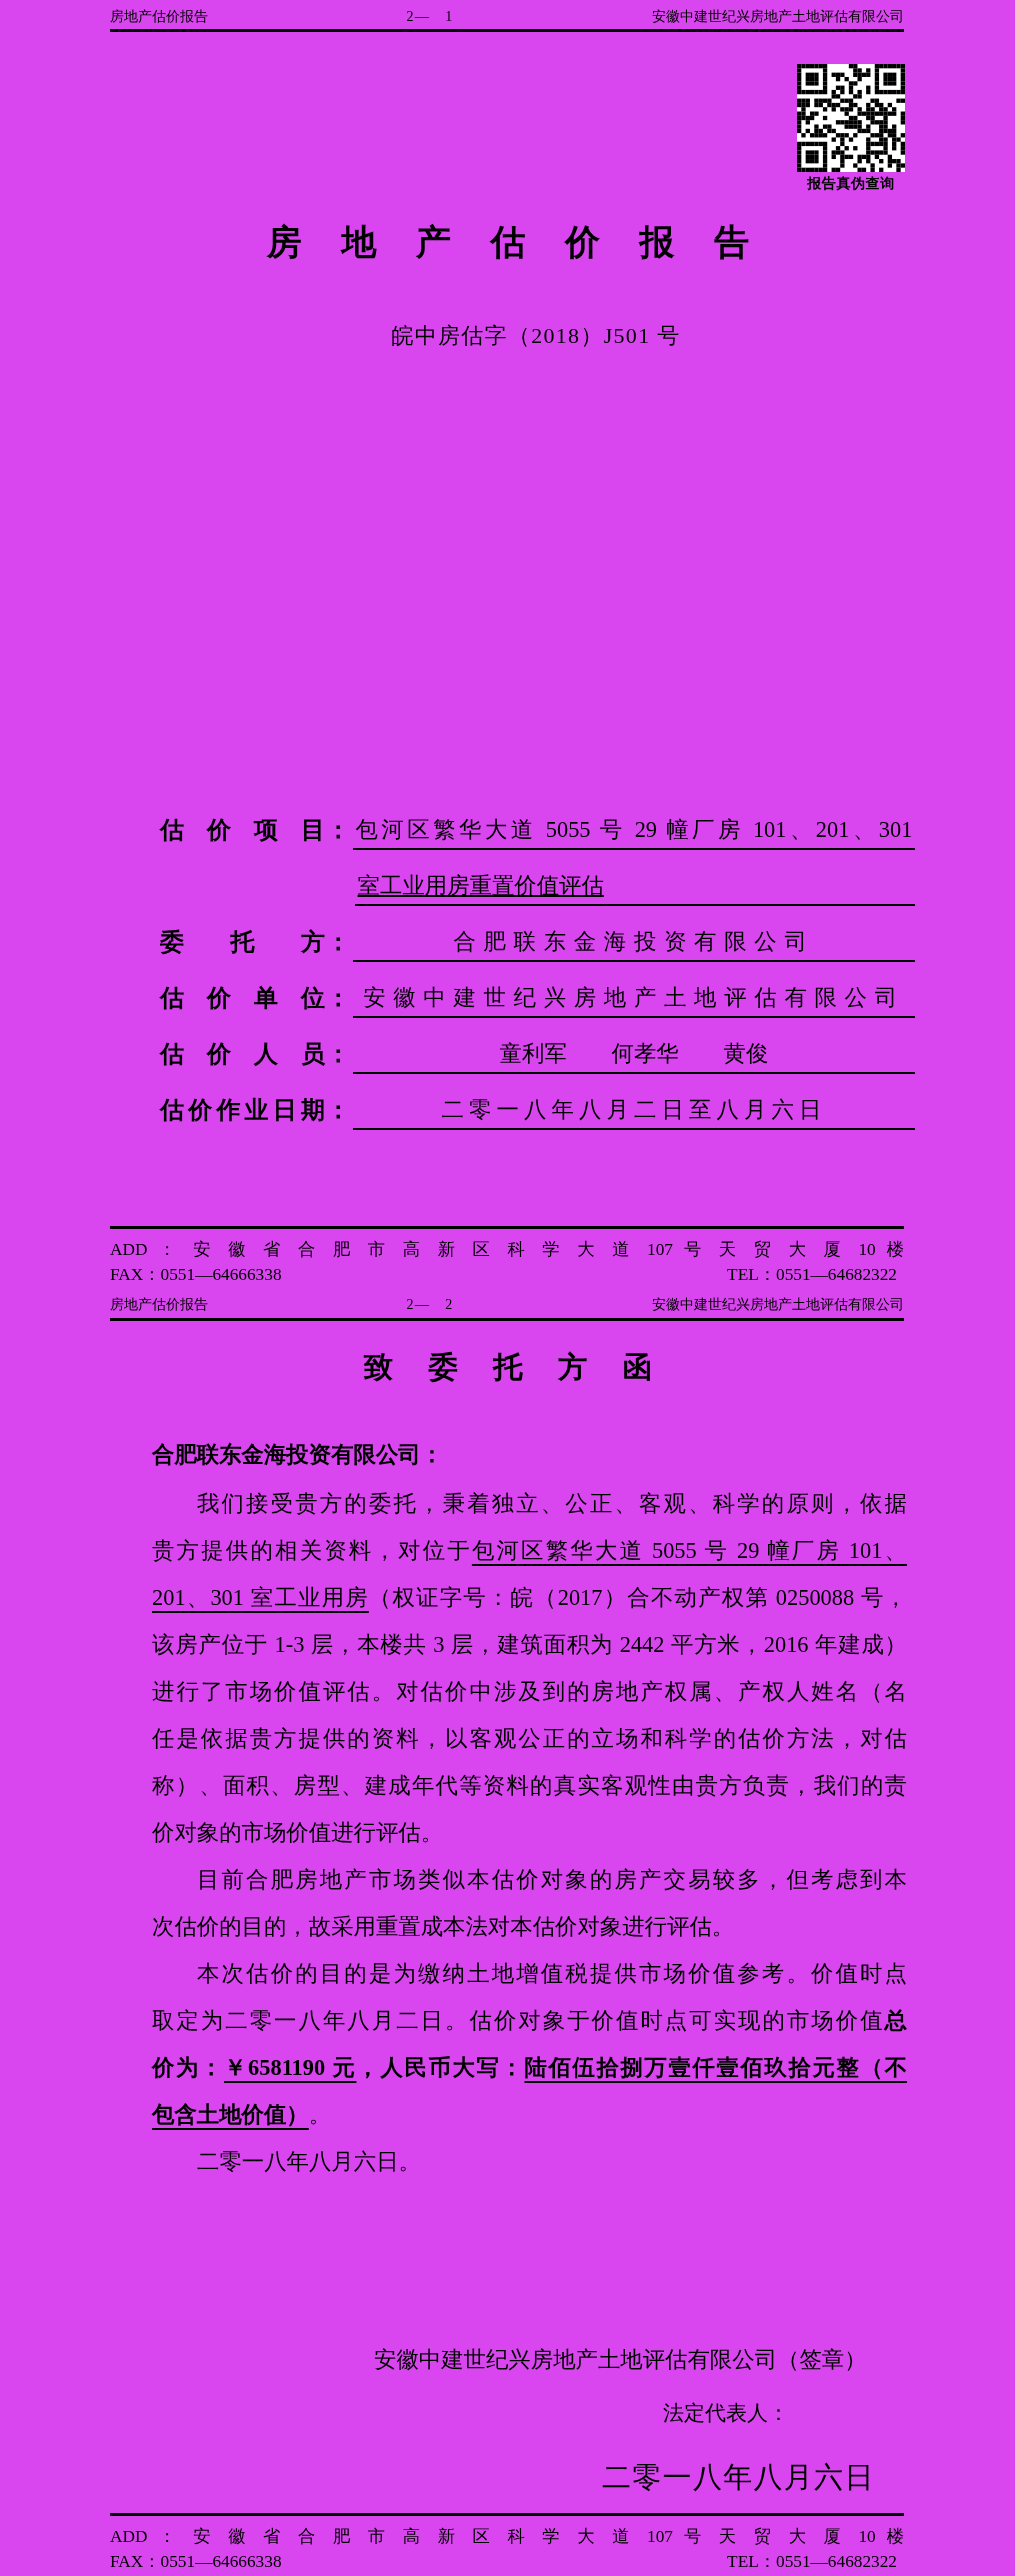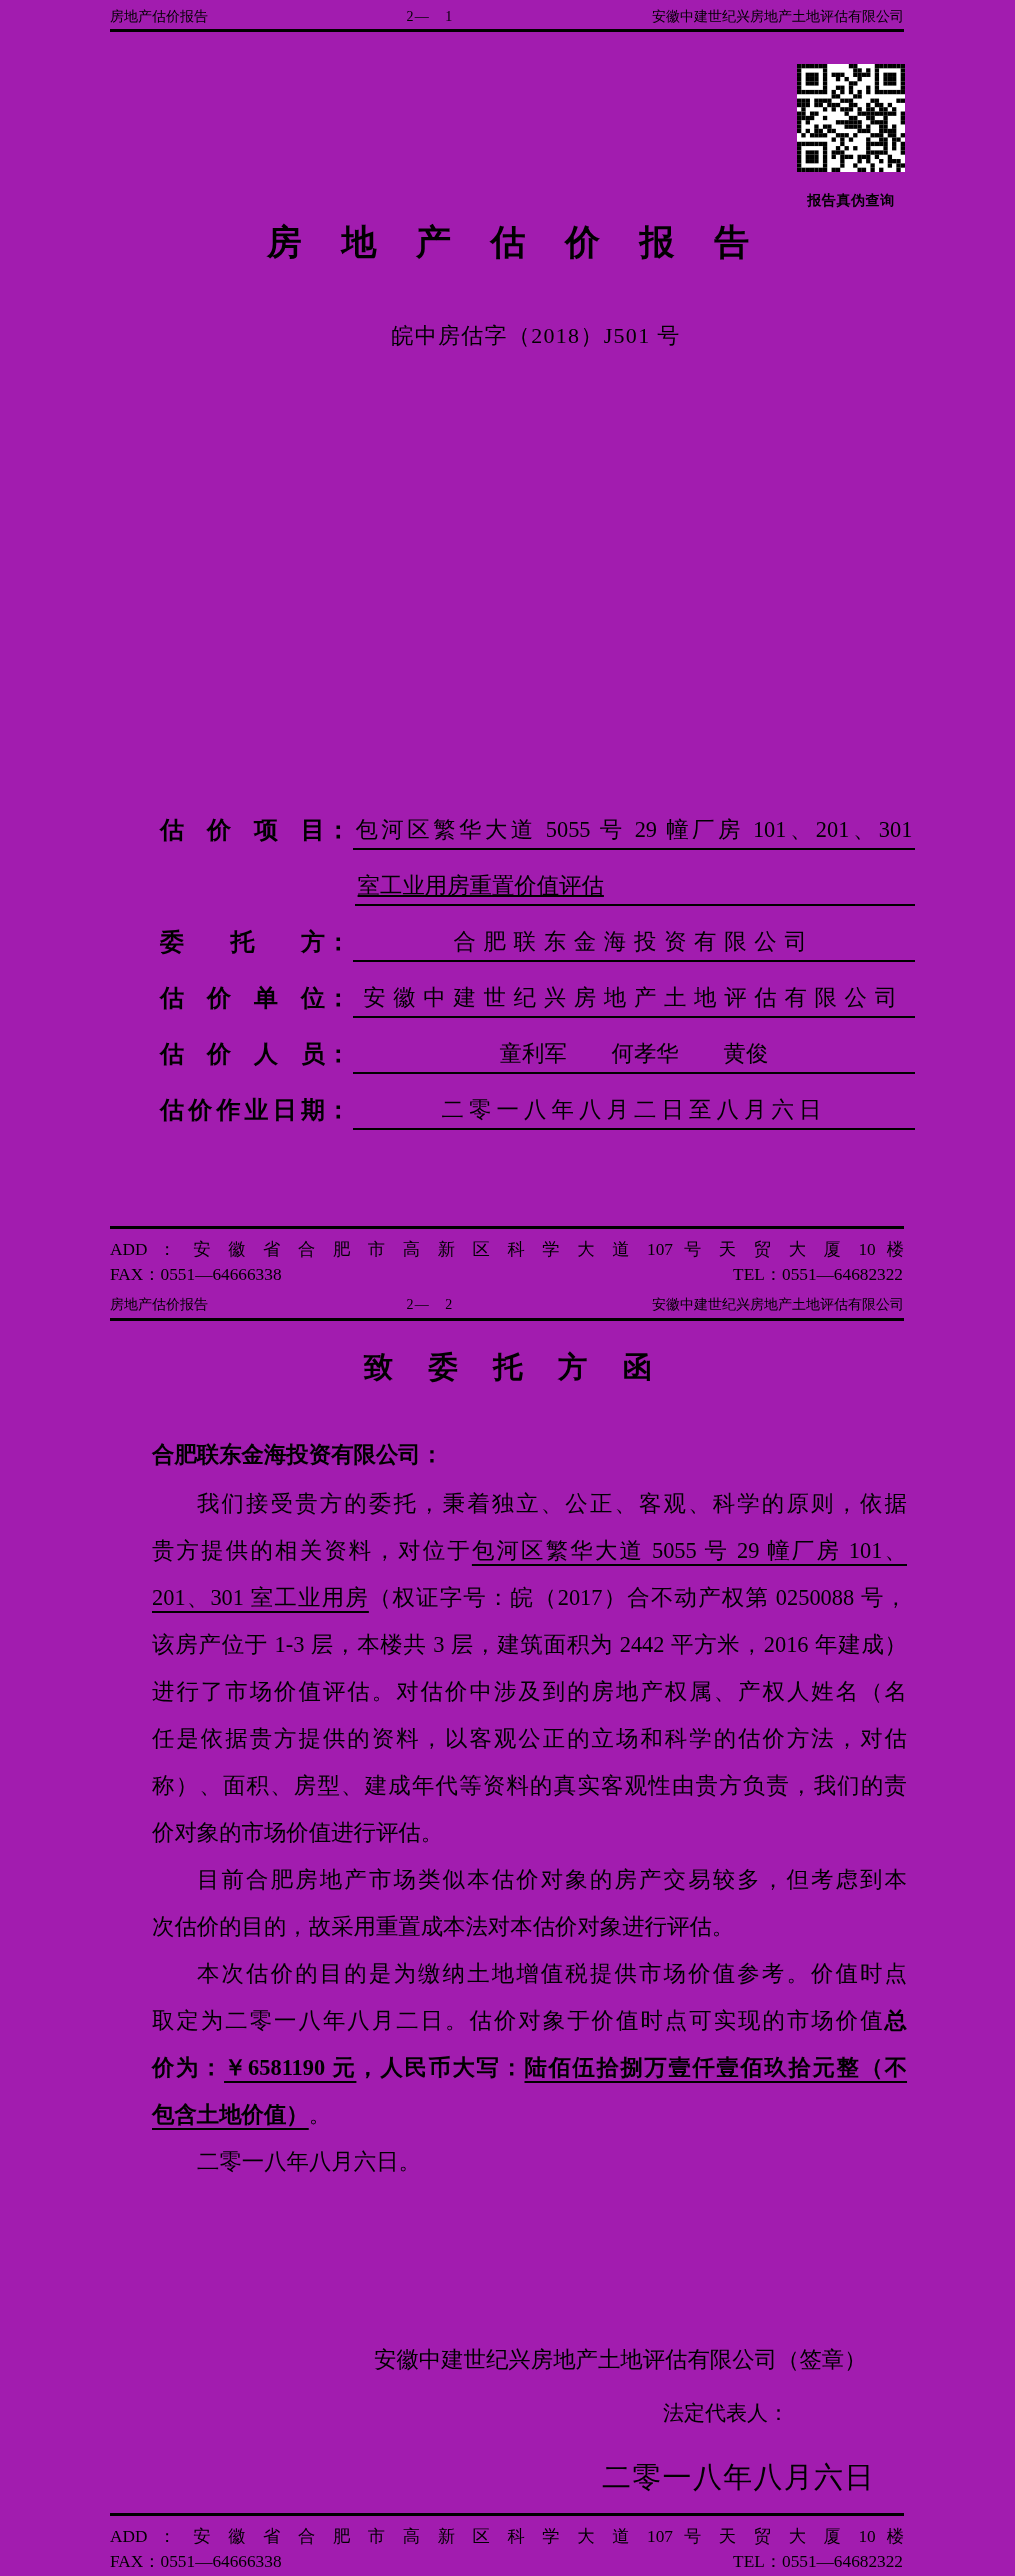--- a/index.html
+++ b/index.html
@@ -1,20 +1,20 @@
 <!DOCTYPE html>
 <html style="font-size:10.2px"><head>
 <meta charset="utf-8">
 <style>
   html,body{margin:0;padding:0;background:#ffffff;}
   .page{
     position:relative;
     width:1016px;
     height:2576px;
-    background:#a21caf;
+    background:#d946ef;
     color:#000;
     font-family:"Liberation Serif","DejaVu Serif",serif;
     overflow:hidden;
   }
   
   .run-header{
     position:absolute;left:110px;width:794px;
     border-bottom:3.2px solid #000;
     padding-bottom:3.8px;
     display:flex;justify-content:space-between;align-items:baseline;
@@ -23,24 +23,24 @@
   .run-header .hd-center{letter-spacing:1.3px;}
   
   .run-footer{
     position:absolute;left:110px;width:794px;
     border-top:3.2px solid #000;
     padding-top:7.7px;
     font-size:17.3px;
   }
   .footer-add{text-align:justify;text-align-last:justify;line-height:25.6px;}
   .footer-row{display:flex;justify-content:space-between;line-height:25.6px;}
-  .footer-row .tel{margin-right:1px;}
+  .footer-row .tel{margin-right:7px;}
   
   .qr-block{position:absolute;top:64px;right:111px;width:108px;text-align:center;}
-  .qr-label{font-size:14px;font-weight:bold;margin-top:18px;letter-spacing:0.6px;}
+  .qr-label{font-size:14px;font-weight:bold;margin-top:1px;letter-spacing:0.6px;}
   
   .doc-title{
     position:absolute;top:211px;left:0;width:100%;
     text-align:center;font-size:35px;font-weight:bold;
     letter-spacing:15.4px;text-indent:15.4px;line-height:64px;
   }
   .report-no{
     position:absolute;top:321px;left:0;width:100%;
     text-align:center;font-size:22px;letter-spacing:1.3px;margin-left:28px;
   }

